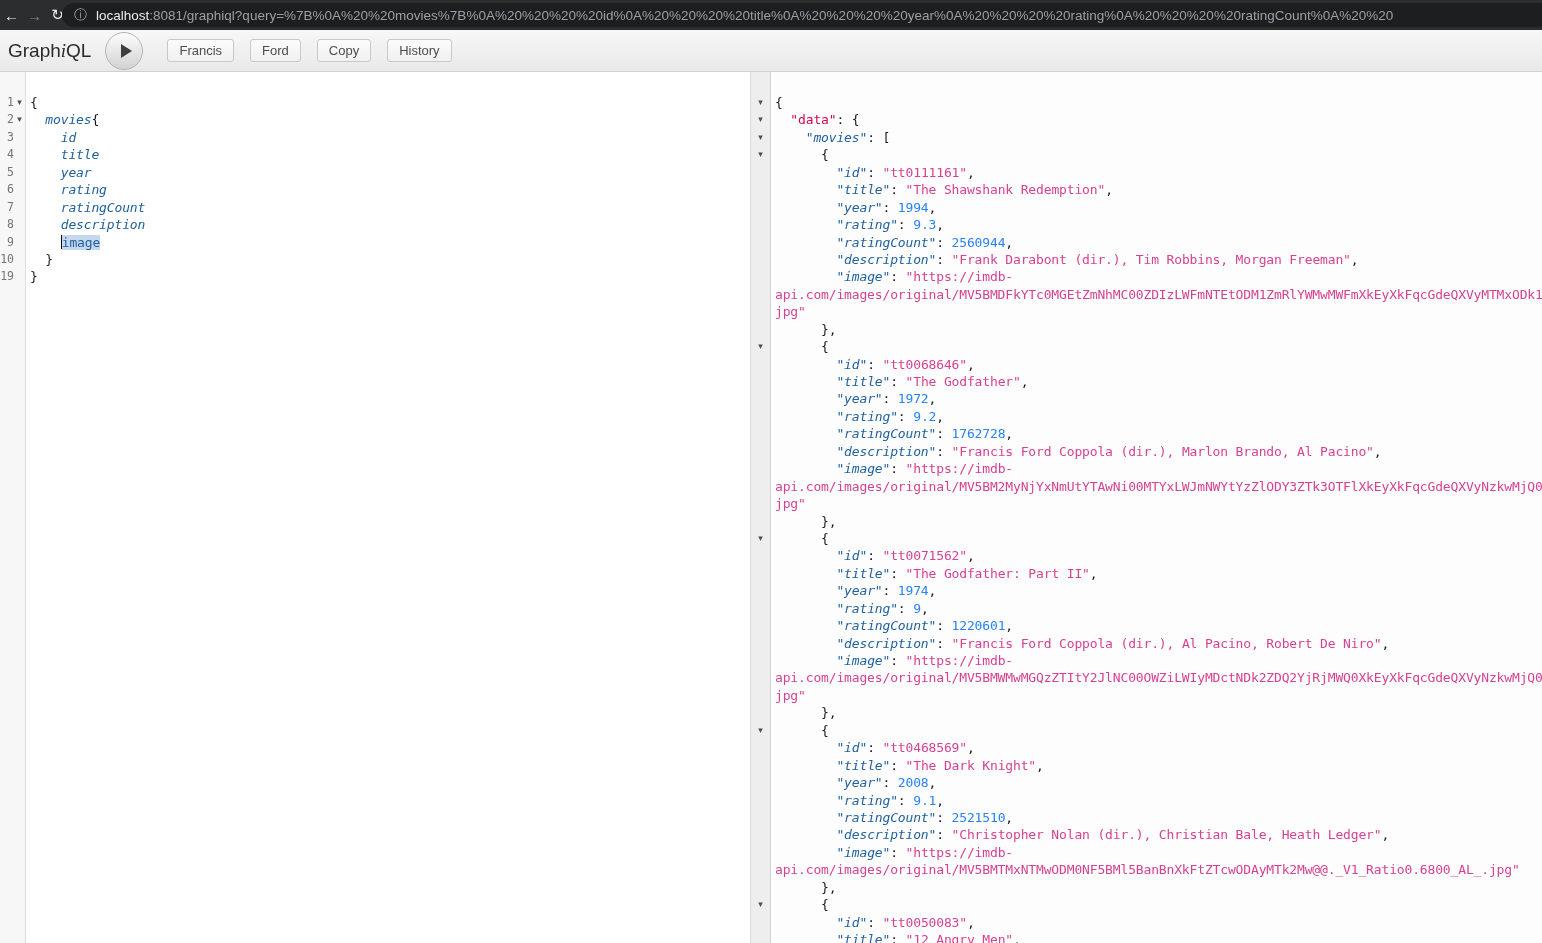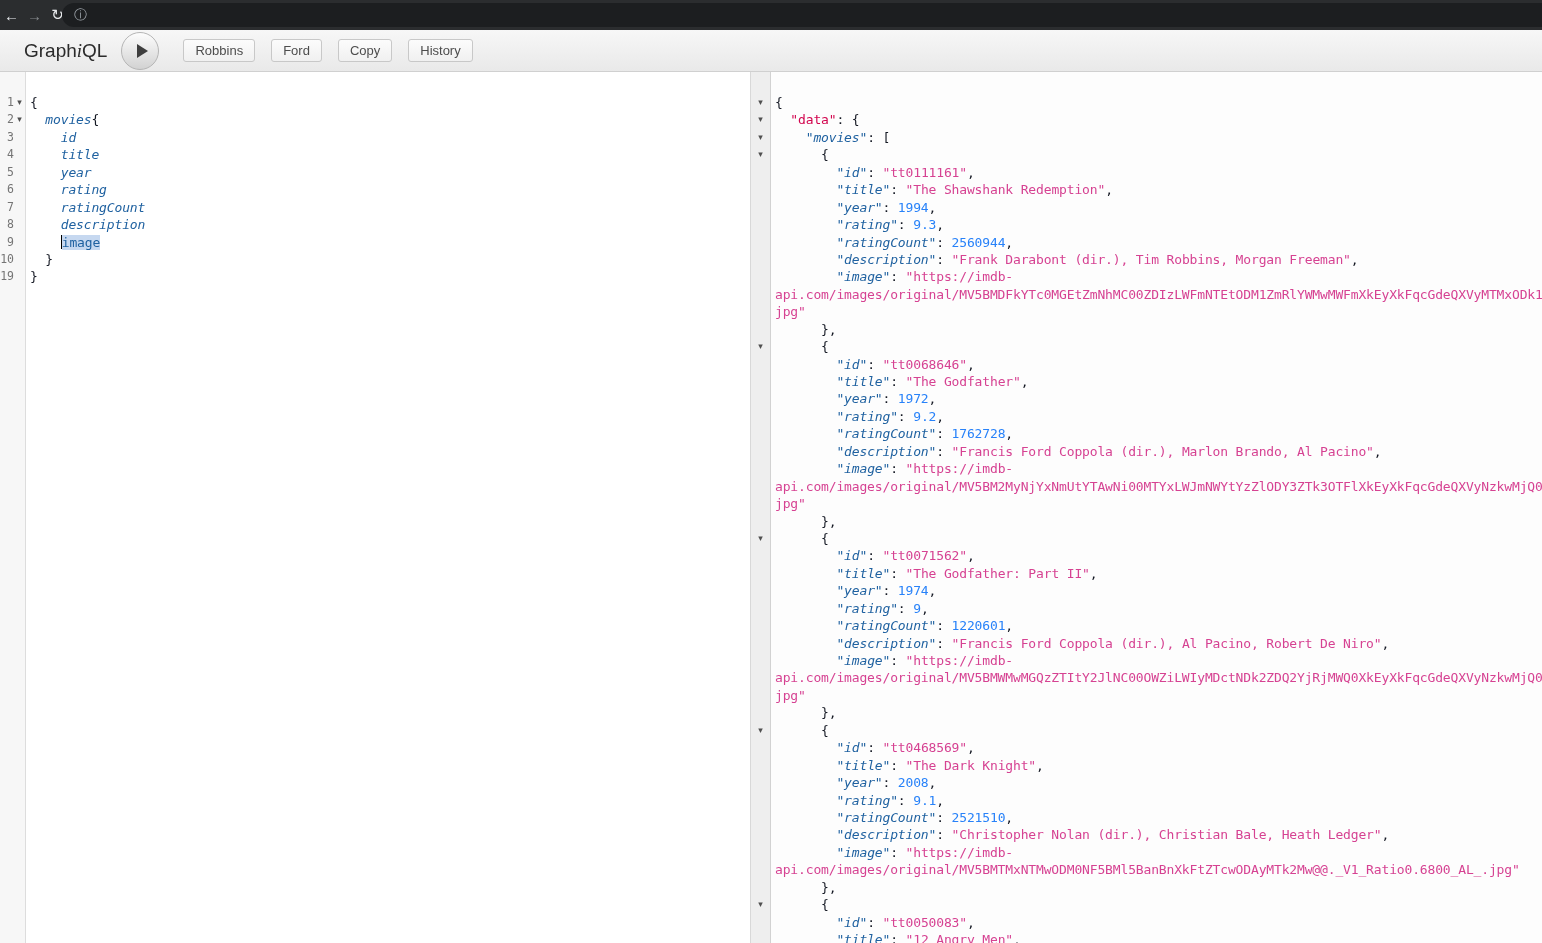--- a/index.html
+++ b/index.html
@@ -12,21 +12,21 @@
   .nav-icon.fwd{color:#85898d;}
   .address-pill{position:absolute;left:62px;right:-24px;top:3px;height:24px;background:#1c1e20;
                 border-radius:13px;display:flex;align-items:center;overflow:hidden;}
   .info-icon{color:#9aa0a6;font-size:13px;margin:0 9px 0 12px;flex:none;}
   .url{font-size:13.5px;white-space:nowrap;}
   .url-host{color:#ececed;}
   .url-rest{color:#9aa0a6;}
 
   
   .toolbar{height:41px;background:linear-gradient(#f7f7f7,#e9e9e9);
-           border-bottom:1px solid #d0d0d0;display:flex;align-items:center;padding-left:16px;}
+           border-bottom:1px solid #d0d0d0;display:flex;align-items:center;}
   .logo{font-size:19px;color:#2b2b2b;margin-left:8px;}
   .logo .it{font-family:"Liberation Serif", serif;font-style:italic;}
   .execute{width:36px;height:36px;border-radius:50%;flex:none;
            background:linear-gradient(#fdfdfd,#d2d2d2);border:1px solid #b5b5b5;
            margin-left:14px;display:flex;align-items:center;justify-content:center;cursor:pointer;}
   .play-icon{width:0;height:0;border-top:7px solid transparent;border-bottom:7px solid transparent;
              border-left:11px solid #3e3e3e;margin-left:4px;}
   .tb-btn{margin-left:16px;padding:3px 11px;font-size:13px;color:#4d4d4d;
           background:linear-gradient(#fcfcfc,#f0f0f0);border:1px solid #c8c8c8;
           border-radius:3px;cursor:pointer;font-family:"Liberation Sans",sans-serif;}
@@ -66,29 +66,30 @@
 </style>
 </head>
 <body>
 
 <div class="browser-bar">
   <span class="nav-icon">←</span>
   <span class="nav-icon fwd">→</span>
   <span class="nav-icon">↻</span>
   <div class="address-pill">
     <span class="info-icon">ⓘ</span>
+    <span class="url"><span class="url-host">localhost</span><span class="url-rest">:8081/graphiql?query=%7B%0A%20%20movies%7B%0A%20%20%20%20id%0A%20%20%20%20title%0A%20%20%20%20year%0A%20%20%20%20rating%0A%20%20%20%20ratingCount%0A%20%20</span></span>
   </div>
 </div>
 
 <div class="toolbar">
   <span class="logo"><span>Graph</span><span class="it">i</span><span>QL</span></span>
   <div class="execute">
     <span class="play-icon"></span>
   </div>
-  <button class="tb-btn first">Robbins</button>
+  <button class="tb-btn first">Francis</button>
   <button class="tb-btn">Ford</button>
   <button class="tb-btn">Copy</button>
   <button class="tb-btn">History</button>
 </div>
 
 <div class="workspace">
   <div class="editor-pane">
     <div class="editor-gutter" id="query-gutter">
         <div class="gutter-row">
           <span class="gutter-num">1</span>

